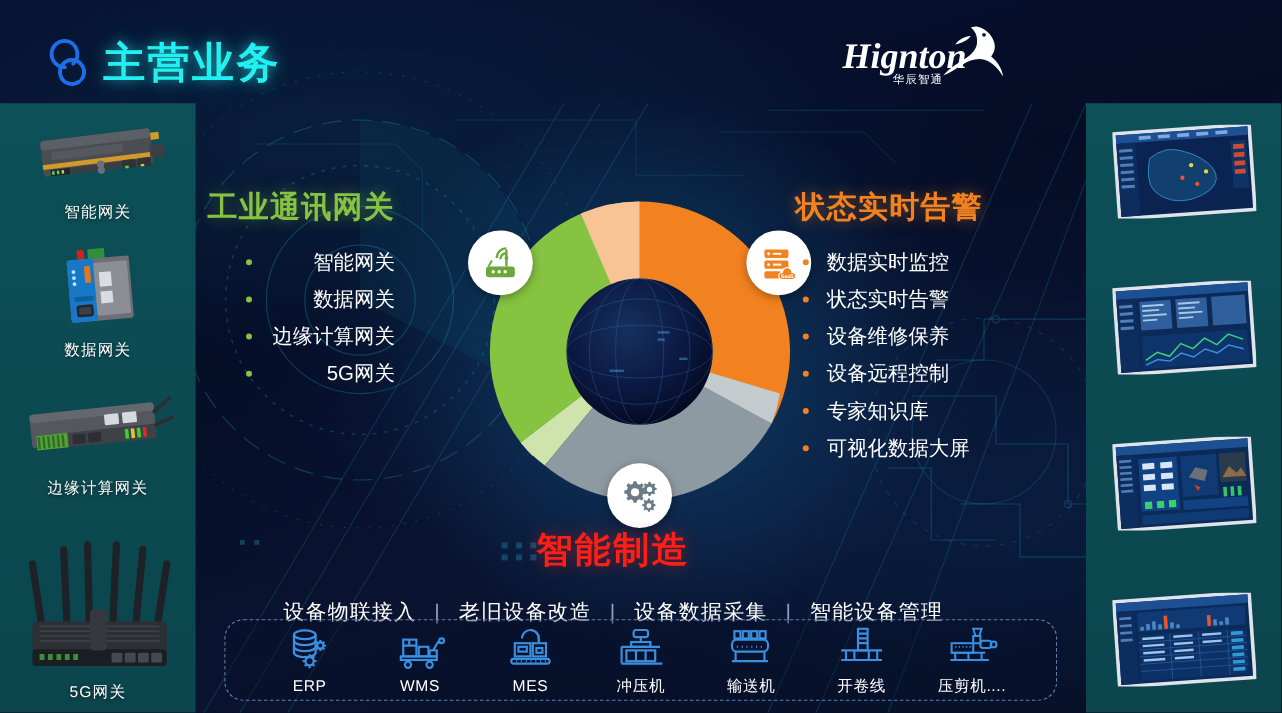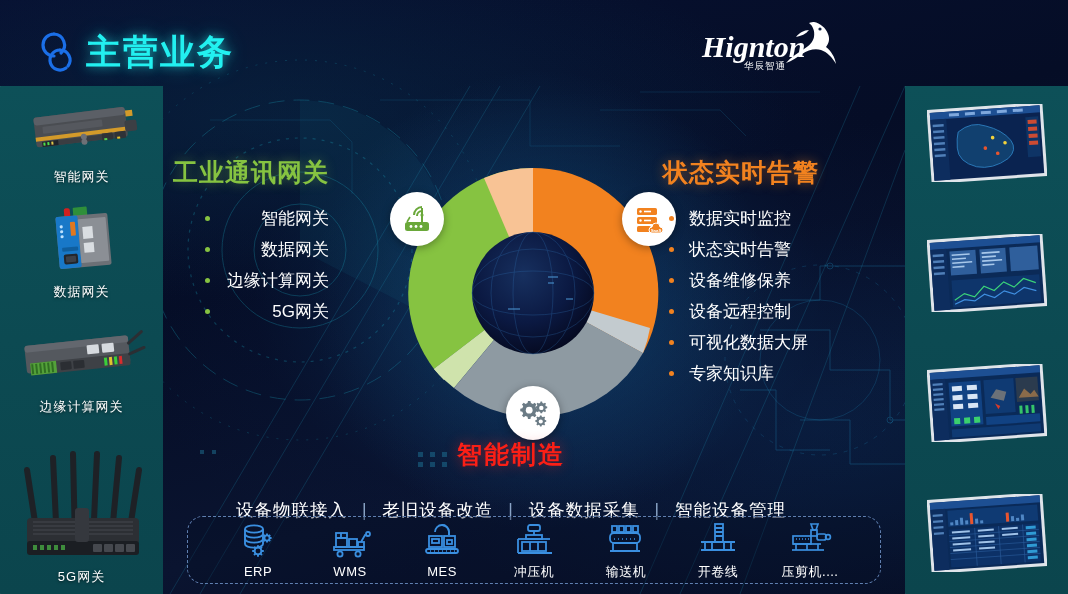--- a/index.html
+++ b/index.html
@@ -87,21 +87,21 @@
     box-shadow:0 2px 8px rgba(0,0,0,0.35);
     display:flex; align-items:center; justify-content:center;
   }
   #badge-gateway { left:-8px; top:34px; width:54px; height:54px; }
   #badge-cloud   { right:-8px; top:34px; width:54px; height:54px; }
   #badge-gear    { left:108px; bottom:-12px; width:54px; height:54px; }
 
   
   #center-title {
     position:absolute; left:0; right:0; top:352px; text-align:center;
-    color:#fb1f16; font-size:25px; font-weight:bold; letter-spacing:2px;
+    color:#fb1f16; font-size:30px; font-weight:bold; letter-spacing:2px;
     text-shadow:0 0 14px rgba(251,31,22,0.45);
   }
   #subrow {
     position:absolute; left:0; right:0; top:412px; text-align:center;
     color:#ffffff; font-size:17.5px; letter-spacing:1px;
   }
   #subrow .sep { color:#8aa4c6; margin:0 9px; font-weight:300; }
 
   
   #icon-strip {
@@ -646,25 +646,25 @@
         <li>
           <span class="dot"></span>
           <span>设备维修保养</span>
         </li>
         <li>
           <span class="dot"></span>
           <span>设备远程控制</span>
         </li>
         <li>
           <span class="dot"></span>
+          <span>专家知识库</span>
+        </li>
+        <li>
+          <span class="dot"></span>
           <span>可视化数据大屏</span>
-        </li>
-        <li>
-          <span class="dot"></span>
-          <span>专家知识库</span>
         </li>
       </ul>
     </div>
 
     <div id="center-title">智能制造</div>
 
     <div id="subrow">
       <span>设备物联接入</span>
       <span class="sep">|</span>
       <span>老旧设备改造</span>

